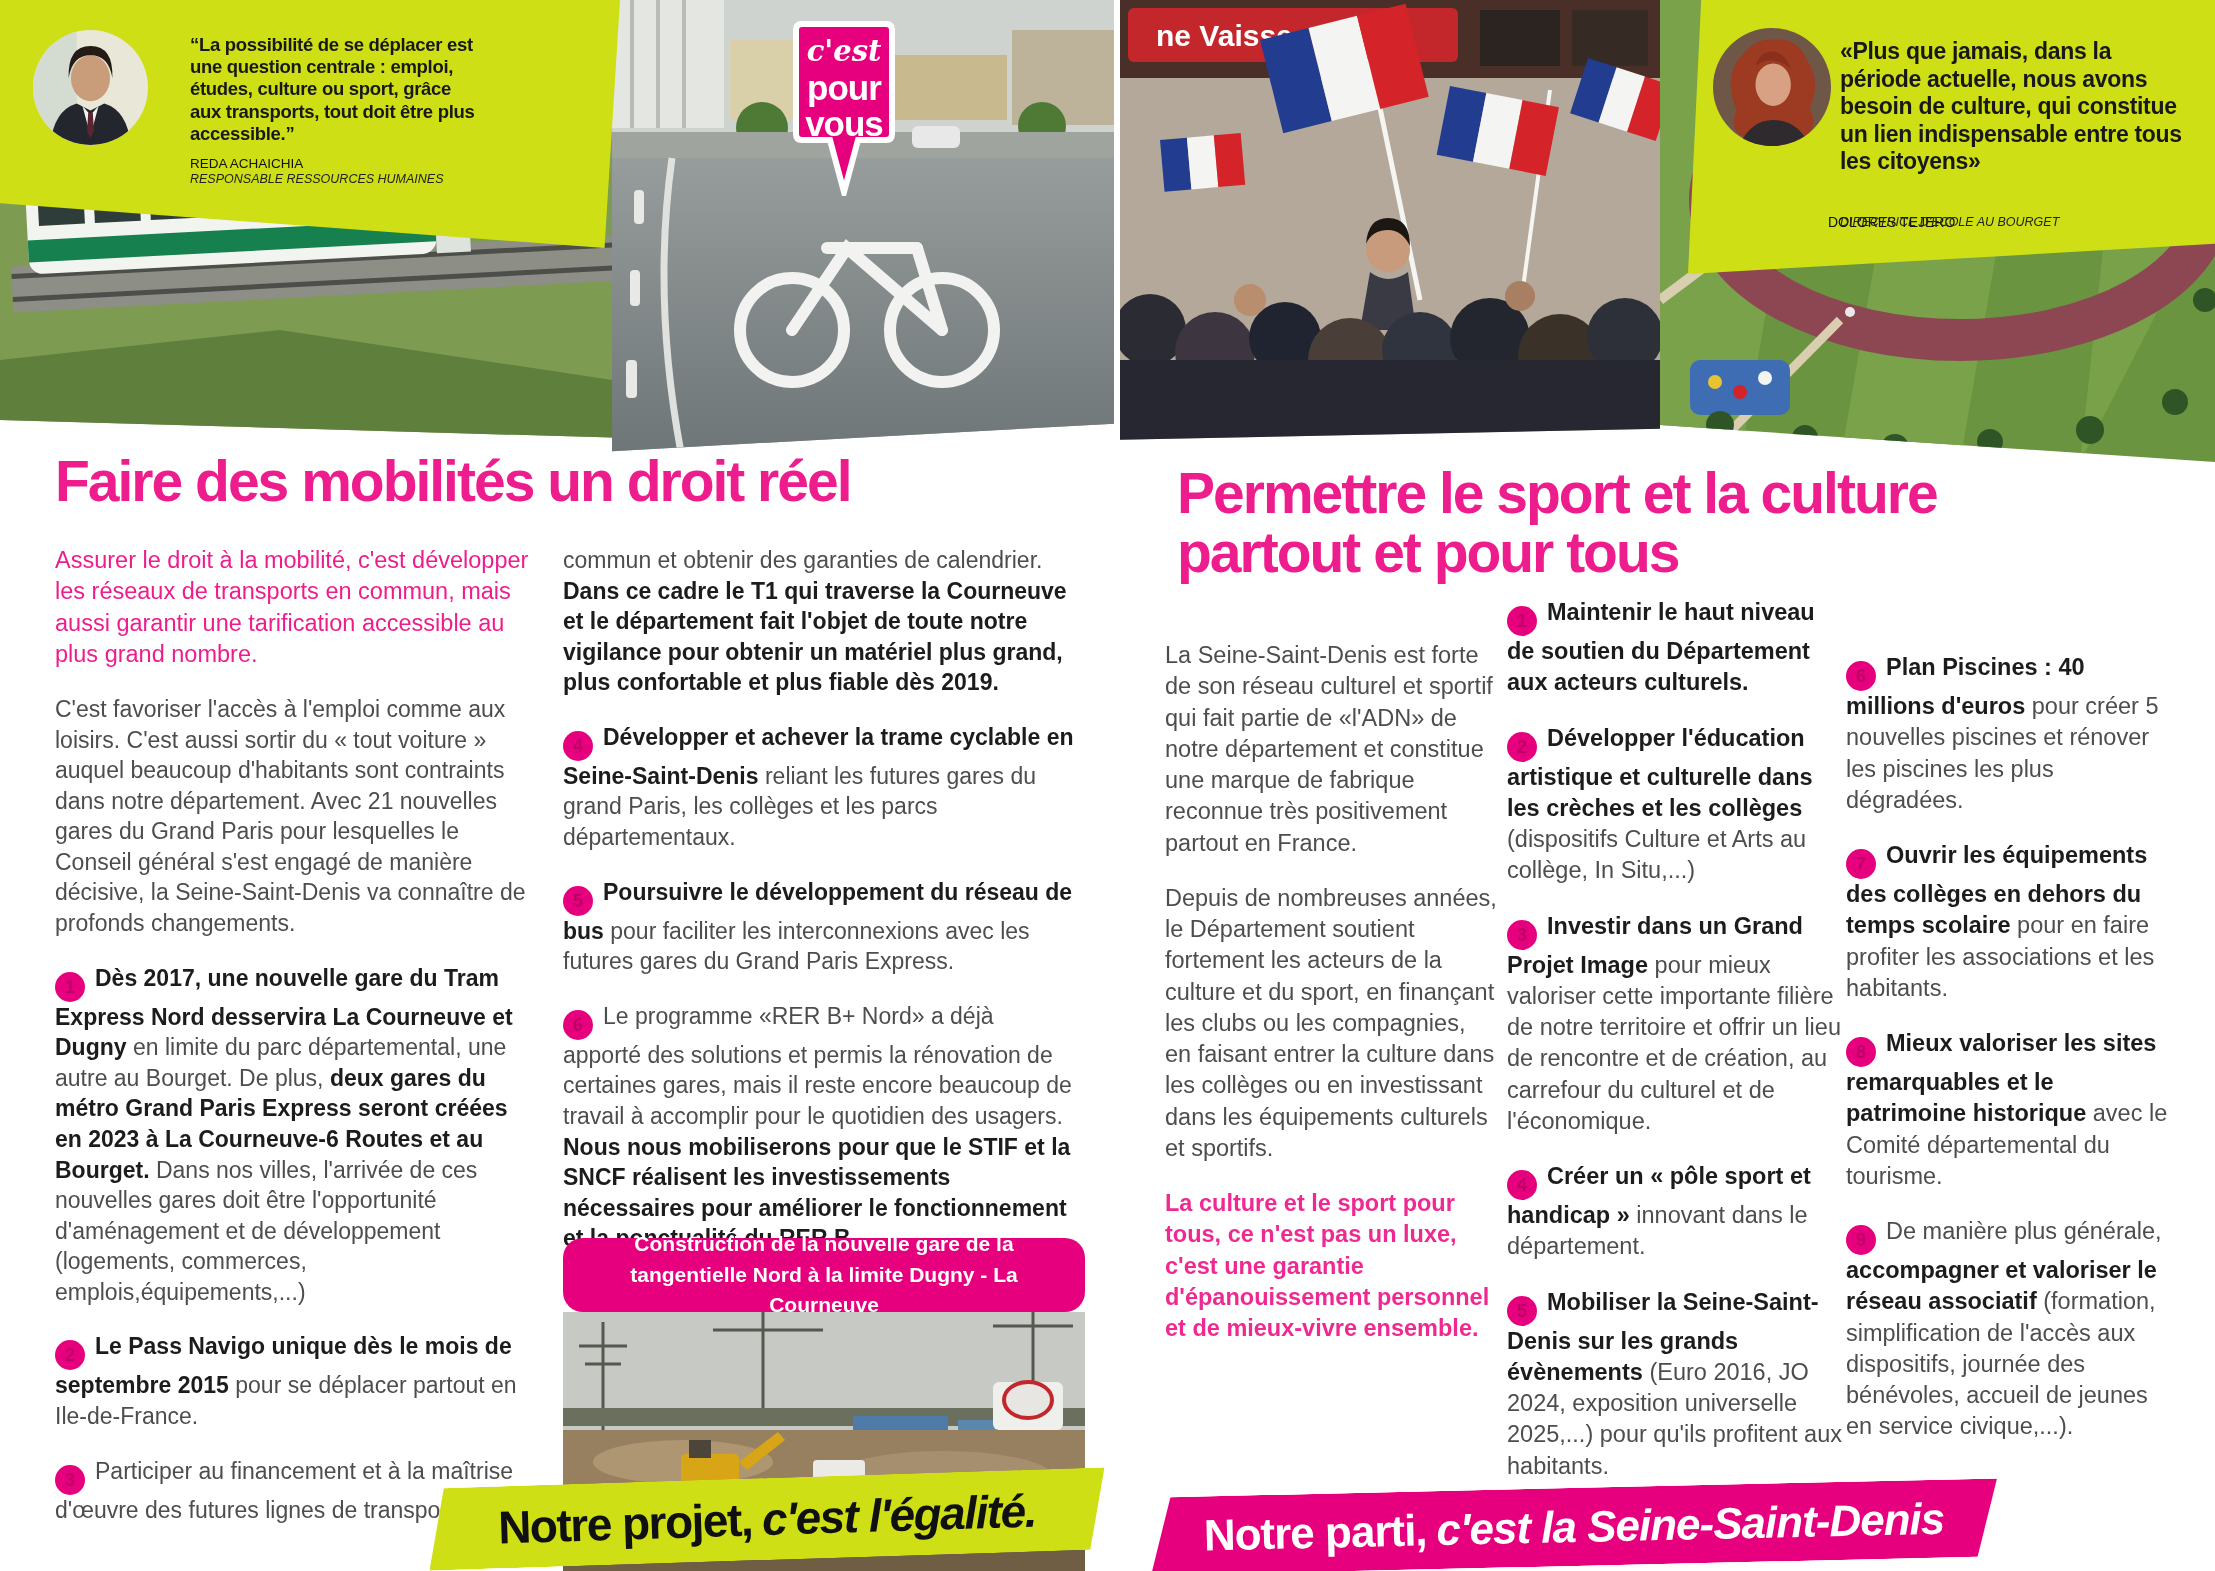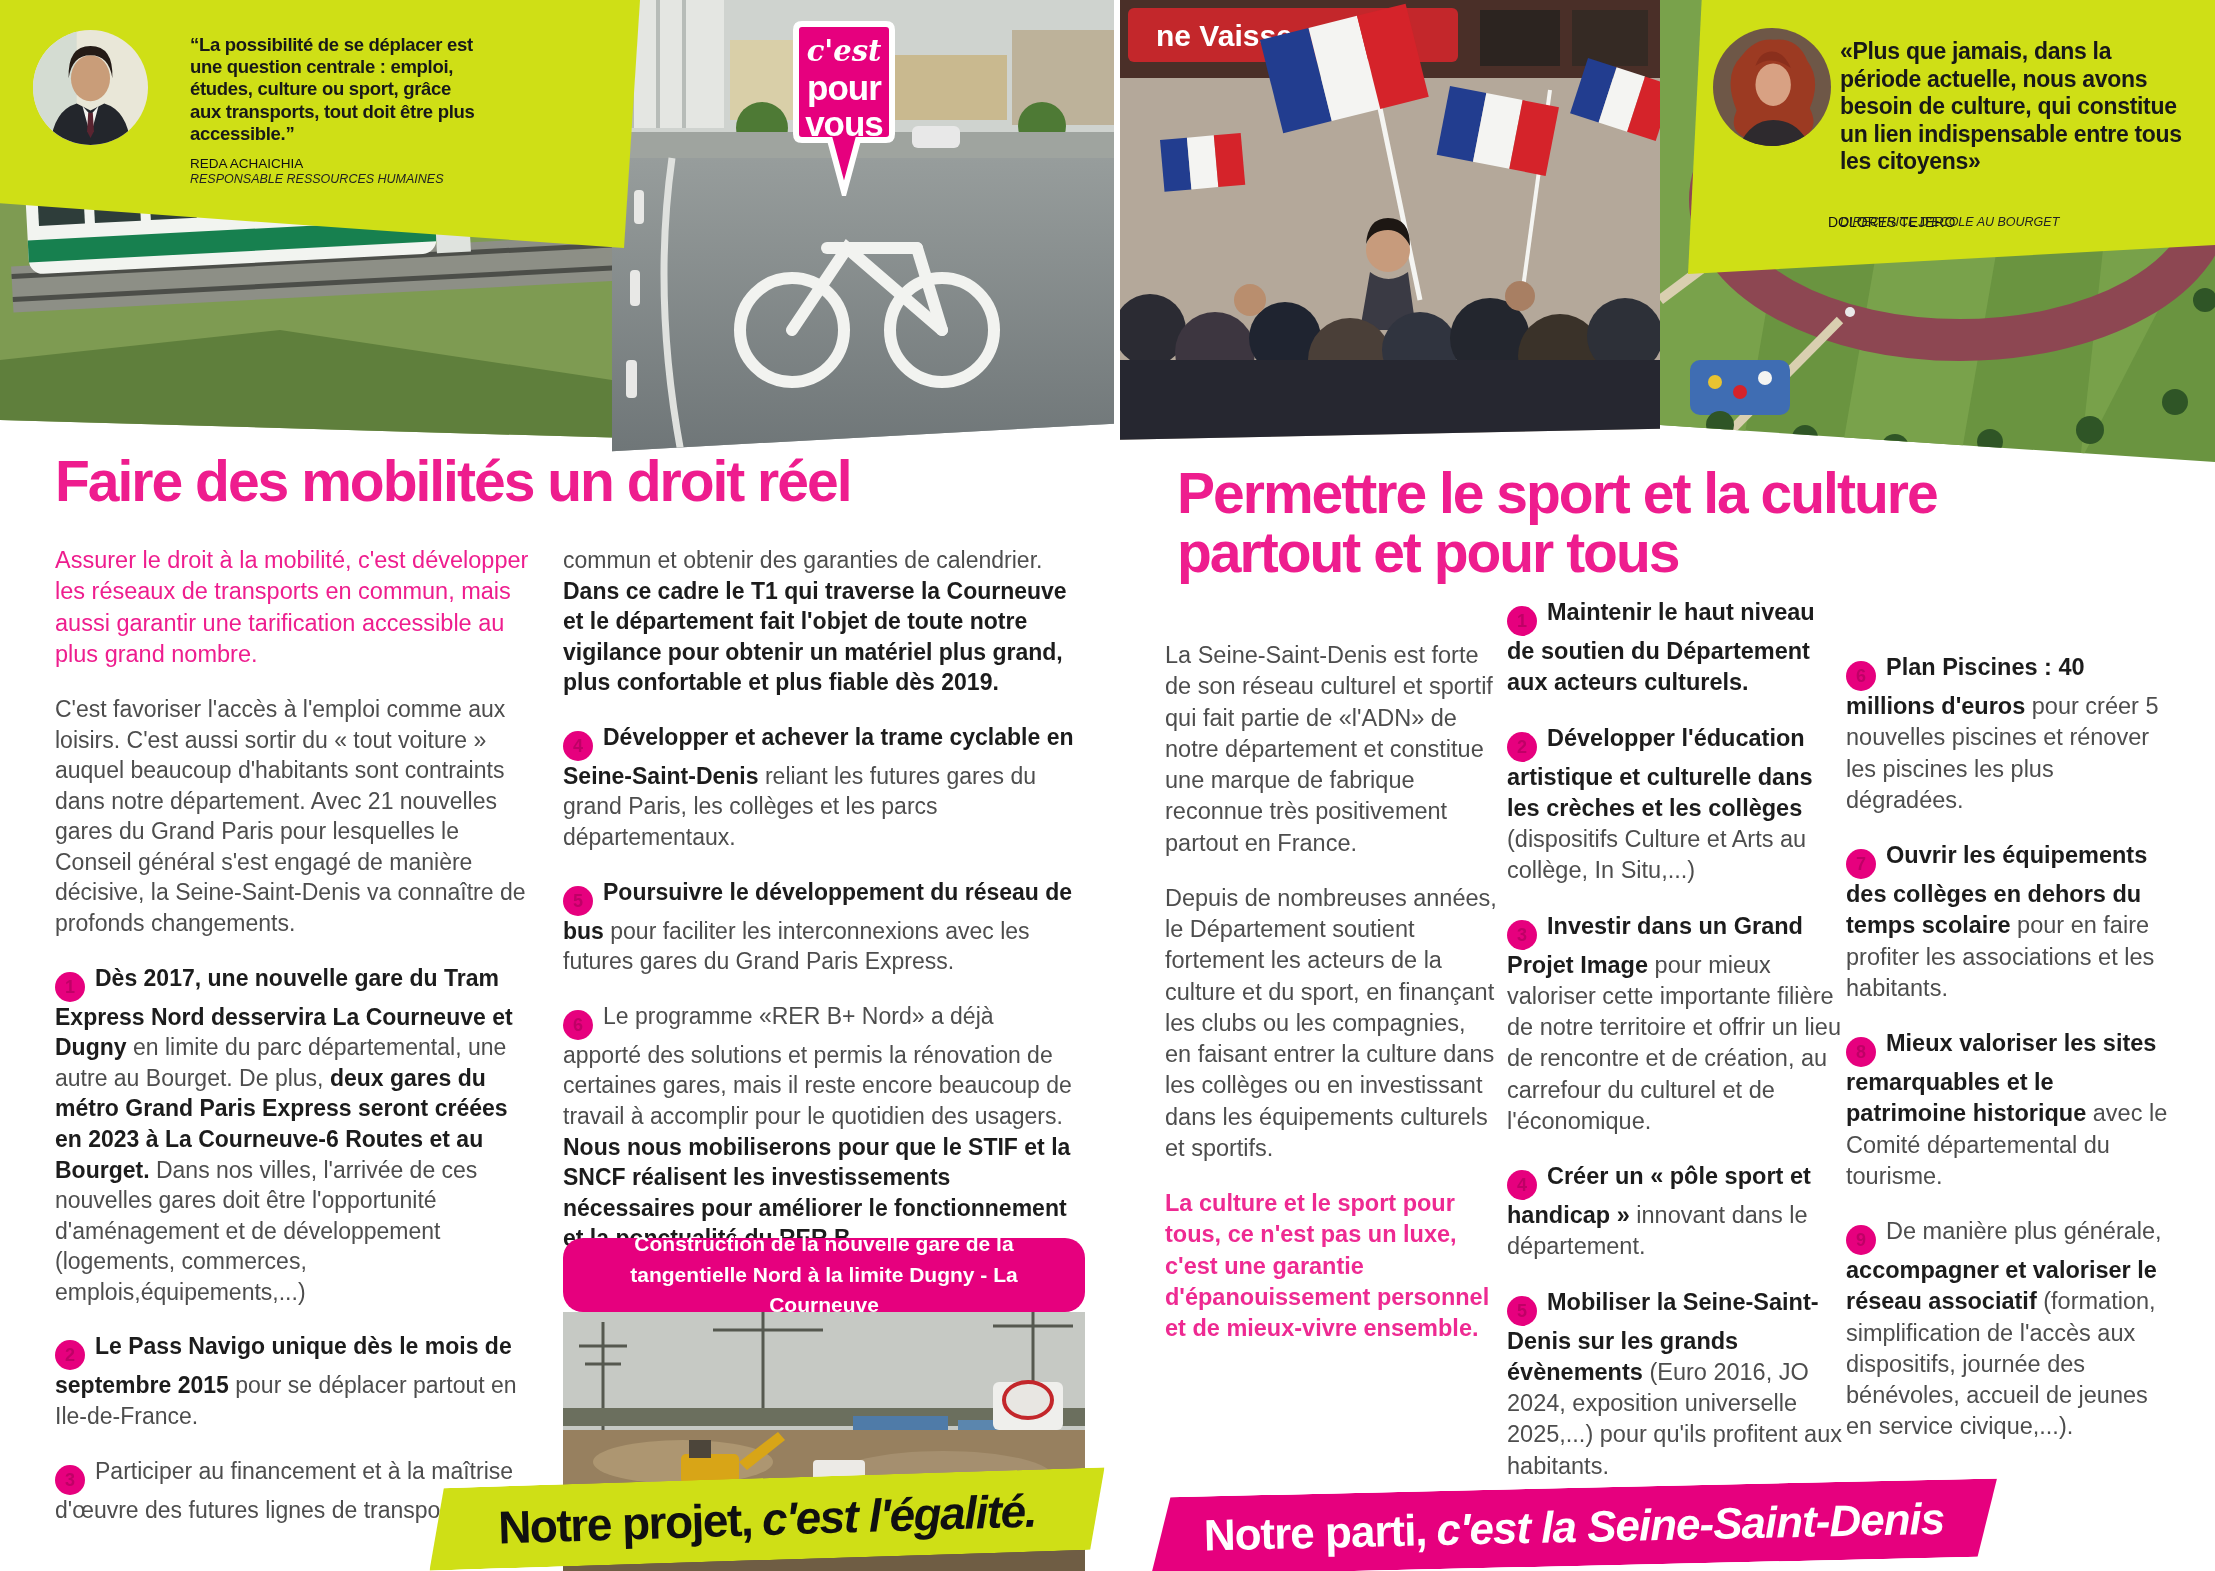--- a/index.html
+++ b/index.html
@@ -2,21 +2,21 @@
 <html><head>
 <meta charset="utf-8">
 <style>
   html,body{margin:0;padding:0;background:#ffffff;}
   body{width:2215px;height:1571px;position:relative;font-family:"Liberation Sans",sans-serif;overflow:hidden;}
   .abs{position:absolute;}
   .photo{position:absolute;overflow:hidden;}
   .photo svg{display:block;width:100%;height:100%;}
 
   
-  .quote-card{position:absolute;background:#cfdf16;padding-left:20px;}
+  .quote-card{position:absolute;background:#cfdf16;}
   .quote-card.qleft{left:0;top:0;width:620px;height:248px;clip-path:polygon(0 0,100% 0,97.5% 100%,0 82%);}
   .quote-card.qright{left:1688px;top:0;width:527px;height:274px;clip-path:polygon(2.5% 0,100% 0,100% 89%,0 100%);}
   .avatar{position:absolute;border-radius:50%;overflow:hidden;}
   .avatar svg{display:block;width:100%;height:100%;}
   .q-text{position:absolute;font-weight:700;color:#181818;line-height:1.2;letter-spacing:-0.3px;}
   .q-name{position:absolute;font-weight:400;color:#111;}
   .q-role{position:absolute;color:#222;font-style:italic;}
 
   
   .logo-pin{position:absolute;left:782px;top:20px;width:124px;height:176px;}

